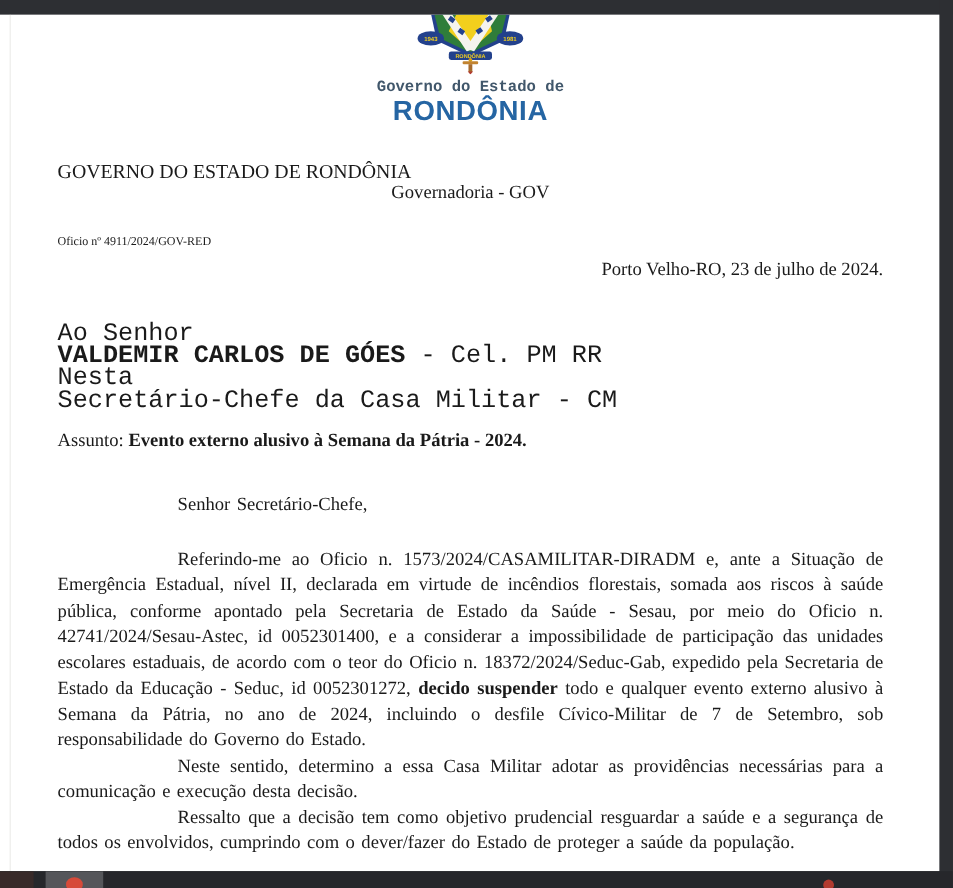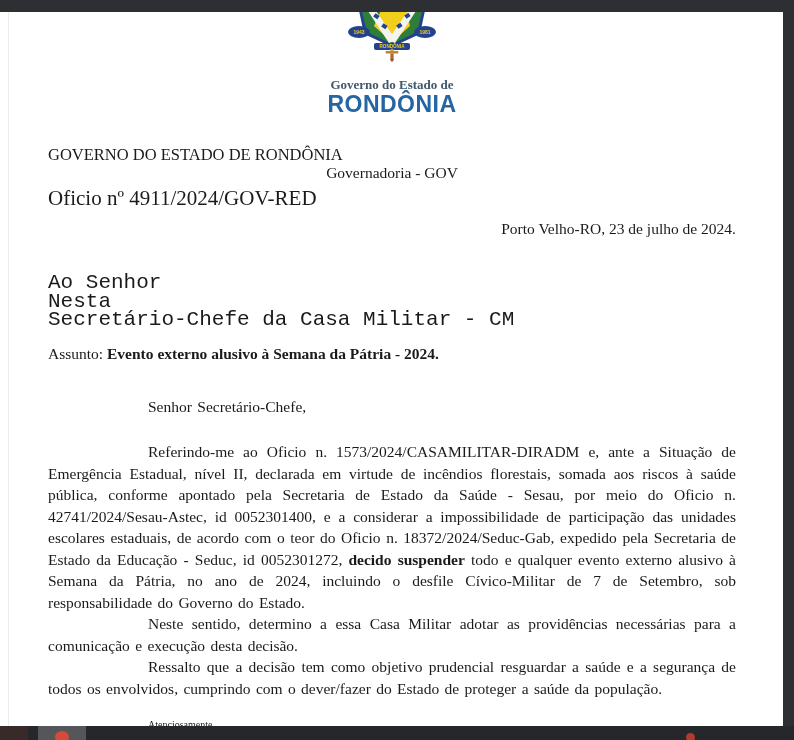--- a/index.html
+++ b/index.html
@@ -41,34 +41,34 @@
     color: #1a1a1a;
   }
   .page .left-hairline { position: absolute; left: 8px; top: 0; width: 1px; height: 100%; background: #ededea; }
 
   .content { padding: 0 47px 0 48px; }
 
   
   .brand { text-align: center; }
   .brand svg { display: block; margin: 0 auto; }
   .brand-line1 {
-    font-family: Liberation Serif, serif;
+    font-family: Liberation Mono, monospace;
     font-weight: bold; font-size: 13px; line-height: 15px;
-    color: #41576b; margin-top: 15px;
+    color: #41576b; margin-top: 3px;
   }
   .brand-line2 {
     font-family: "Liberation Sans", sans-serif;
     font-weight: bold; font-size: 23px; line-height: 24px; letter-spacing: 0.5px;
     color: #2565a3;
   }
 
   .org  { text-align: left; font-size: 16.5px; line-height: 19px; margin-top: 29px; }
   .dept { text-align: center; font-size: 15.5px; line-height: 18px; }
 
-  .oficio { font-size: 21px; margin-top: 4px; }
+  .oficio { font-size: 10px; margin-top: 26px; }
   .dateline { font-size: 15.5px; text-align: right; margin-top: 9px; }
 
   .recipient { margin-top: 36px; font-size: 21px; line-height: 18.5px; font-family: Liberation Mono, monospace; }
   .bold { font-weight: bold; }
 
   .subject { margin-top: 15px; font-size: 15.5px; }
 
   .letter { margin-top: 33px; font-size: 15.5px; line-height: 21.5px; }
   .letter p { margin: 0; text-align: justify; text-indent: 100px; word-spacing: 1.5px; }
   .letter p.salutation { text-align: left; margin-bottom: 24px; }
@@ -117,20 +117,21 @@
       </div>
 
       <div class="org">GOVERNO DO ESTADO DE RONDÔNIA</div>
       <div class="dept">Governadoria - GOV</div>
 
       <div class="oficio">Oficio nº 4911/2024/GOV-RED</div>
       <div class="dateline">Porto Velho-RO, 23 de julho de 2024.</div>
 
       <div class="recipient">
         <div>Ao Senhor</div>
+        <div><span class="bold">VALDEMIR CARLOS DE GÓES</span><span> - Cel. PM RR</span></div>
         <div>Nesta</div>
         <div>Secretário-Chefe da Casa Militar - CM</div>
       </div>
 
       <div class="subject"><span>Assunto: </span><span class="bold">Evento externo alusivo à Semana da Pátria - 2024.</span></div>
 
       <div class="letter">
         <p class="salutation">Senhor Secretário-Chefe,</p>
         <p><span>Referindo-me ao Oficio n. 1573/2024/CASAMILITAR-DIRADM e, ante a Situação de Emergência Estadual, nível II, declarada em virtude de incêndios florestais, somada aos riscos à saúde pública, conforme apontado pela Secretaria de Estado da Saúde - Sesau, por meio do Oficio n. 42741/2024/Sesau-Astec, id 0052301400, e a considerar a impossibilidade de participação das unidades escolares estaduais, de acordo com o teor do Oficio n. 18372/2024/Seduc-Gab, expedido pela Secretaria de Estado da Educação - Seduc, id 0052301272, </span><span class="bold">decido suspender</span><span> todo e qualquer evento externo alusivo à Semana da Pátria, no ano de 2024, incluindo o desfile Cívico-Militar de 7 de Setembro, sob responsabilidade do Governo do Estado.</span></p>
         <p>Neste sentido, determino a essa Casa Militar adotar as providências necessárias para a comunicação e execução desta decisão.</p>

